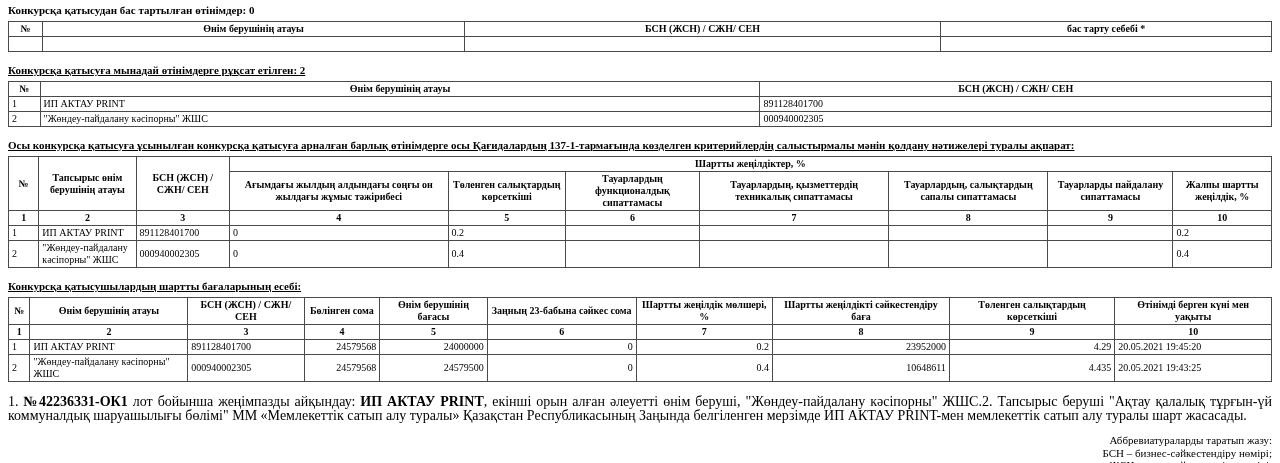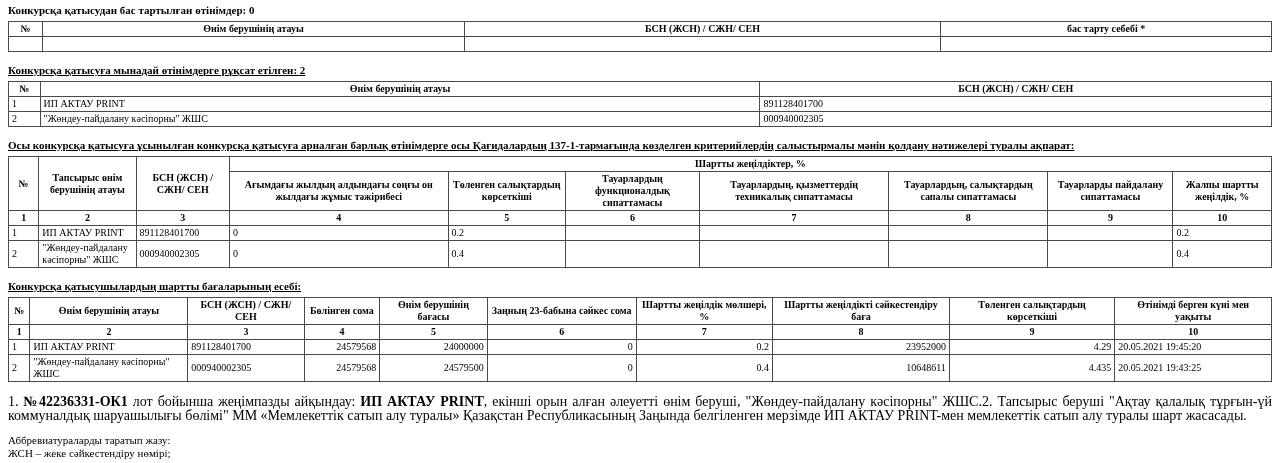--- a/index.html
+++ b/index.html
@@ -33,21 +33,21 @@
   td { text-align: left; }
   td.center { text-align: center; font-weight: bold; }
   td.num-right { text-align: right; }
   .empty-row td { height: 15px; }
   .decision {
     margin: 13px 0 0 0;
     font-size: 14px; line-height: 13.5px;
     text-align: justify;
   }
   .abbrev { margin-top: 12px; font-size: 11px; line-height: 12.5px; }
-  .abbrev div { margin: 0; }
+  .abbrev div { margin: 0; text-align: right; }
 </style>
 </head>
 <body>
 
 <div class="doc-title">Конкурсқа қатысудан бас тартылған өтінімдер: 0</div>
 <table>
   <colgroup>
     <col style="width:2.7%">
       <col style="width:33.4%">
       <col style="width:37.7%">
@@ -227,15 +227,16 @@
     <td class="num-right">4.435</td>
     <td>20.05.2021 19:43:25</td>
   </tr>
 </tbody>
   </table>
 
 <p class="decision"><span>1. </span><b>№42236331-ОК1</b><span> лот бойынша жеңімпазды айқындау: </span><b>ИП АКТАУ PRINT</b><span>, екінші орын алған әлеуетті өнім беруші, "Жөндеу-пайдалану кәсіпорны" ЖШС.2. Тапсырыс беруші "Ақтау қалалық тұрғын-үй коммуналдық шаруашылығы бөлімі" ММ «Мемлекеттік сатып алу туралы» Қазақстан Республикасының Заңында белгіленген мерзімде ИП АКТАУ PRINT-мен мемлекеттік сатып алу туралы шарт жасасады.</span></p>
 
 <div class="abbrev">
   <div>Аббревиатураларды таратып жазу:</div>
+  <div>БСН – бизнес-сәйкестендіру нөмірі;</div>
   <div>ЖСН – жеке сәйкестендіру нөмірі;</div>
 
 </div>
 
 </body></html>

